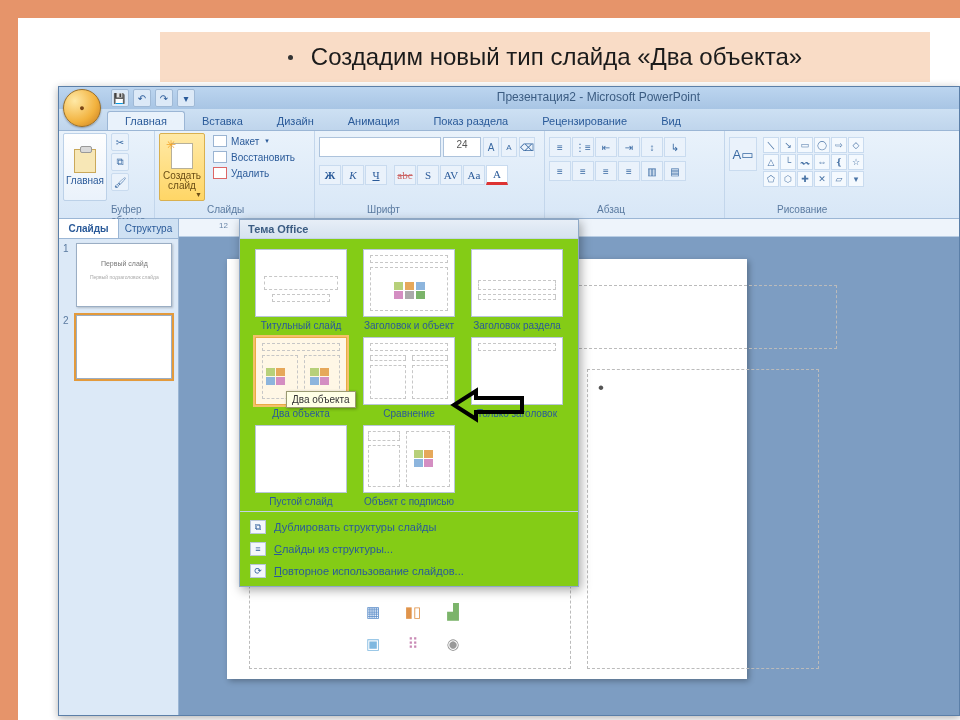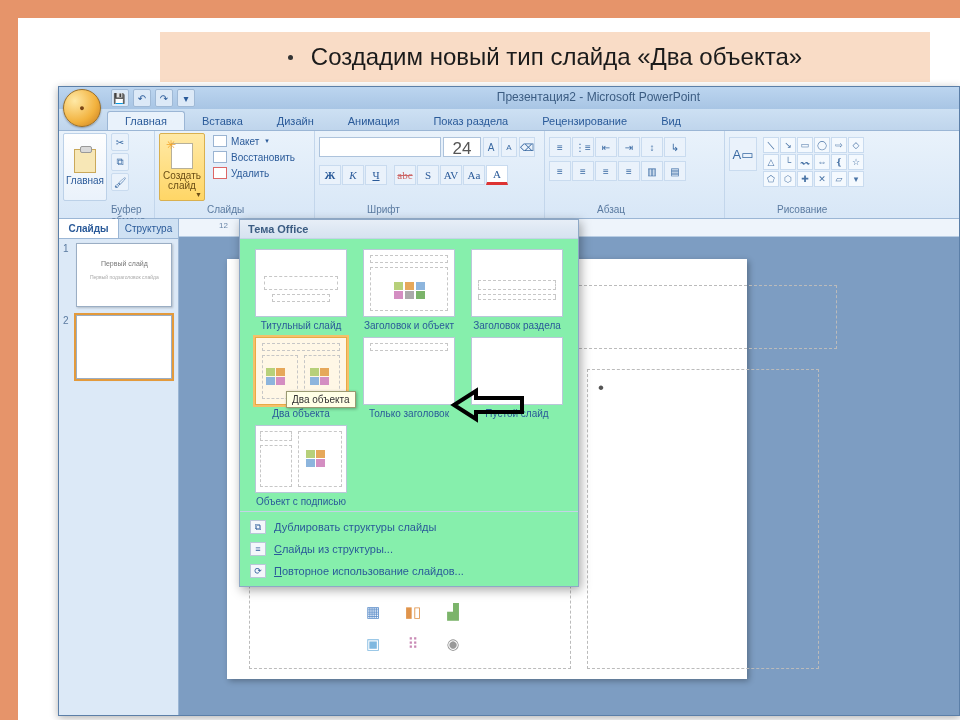--- a/index.html
+++ b/index.html
@@ -43,21 +43,21 @@
   .newslide-btn .ic::after{content:"✳";position:absolute;top:-6px;left:-6px;color:#f4a62c;font-size:12px;}
   .newslide-btn .lbl{font-size:10px;color:#6b4e16;margin-top:2px;text-align:center;line-height:1;}
   .newslide-btn .drop{position:absolute;bottom:2px;right:2px;font-size:7px;color:#6b4e16;}
   .layout-opts { display:flex;flex-direction:column;gap:0;margin-left:2px;}
   .layout-opt { display:flex;align-items:center;gap:4px;padding:2px 4px;font-size:10px;color:#2a5a99;}
   .layout-opt .ic{width:14px;height:12px;border:1px solid #9ab4d2;background:#fff;}
 
   .font-group { width:230px; }
   .font-row { display:flex; gap:2px; align-items:center; }
   .font-name { width:122px;height:20px;background:#fff;border:1px solid #adc3dc;font-size:11px;padding:1px 4px;color:#888;}
-  .font-size { width:38px;height:20px;background:#fff;border:1px solid #adc3dc;font-size:17px;padding:1px 4px;color:#555;text-align:center;}
+  .font-size { width:38px;height:20px;background:#fff;border:1px solid #adc3dc;font-size:10px;padding:1px 4px;color:#555;text-align:center;}
   .fs-btn{width:16px;height:20px;background:#eaf2fb;border:1px solid #c9dbef;font-size:10px;color:#3a6aa3;display:flex;align-items:center;justify-content:center;}
   .font-row2 { display:flex; gap:1px; margin-top:4px;}
   .fmt-btn{width:22px;height:20px;background:#eaf2fb;border:1px solid #c9dbef;display:flex;align-items:center;justify-content:center;font-size:11px;color:#2a5a99;font-family:"Times New Roman";}
   .fmt-btn.b{font-weight:bold;}
   .fmt-btn.i{font-style:italic;}
   .fmt-btn.u{text-decoration:underline;}
   .fmt-btn.s{text-decoration:line-through;color:#c66;margin-left:6px;}
 
   .para-group{width:180px;}
   .para-row{display:flex;gap:1px;}
@@ -86,21 +86,21 @@
   .ruler-h{height:18px;background:#eef4fb;border-bottom:1px solid #b8cde4;position:relative;font-size:8px;color:#6a86a8;}
   .ruler-h .tick{position:absolute;top:2px;}
   .slide-canvas{position:absolute;top:40px;left:48px;width:520px;height:420px;background:#fff;box-shadow:2px 2px 6px rgba(0,0,0,.3);}
   .ph-title{position:absolute;top:26px;left:22px;right:-90px;height:64px;border:1px dashed #bbb;display:flex;align-items:center;padding-left:10px;font-size:30px;color:#444;font-family:Calibri,sans-serif;}
   .ph-body{position:absolute;top:110px;left:22px;width:322px;height:300px;border:1px dashed #bbb;padding:8px 10px;font-size:17px;color:#555;font-family:Calibri,sans-serif;}
   .ph-body2{position:absolute;top:110px;left:360px;width:232px;height:300px;border:1px dashed #bbb;padding:8px 10px;font-size:17px;color:#555;}
   .icon-grid{position:absolute;top:230px;left:108px;display:grid;grid-template-columns:repeat(3,34px);grid-auto-rows:26px;gap:6px;}
   .ig{width:30px;height:24px;border-radius:2px;display:flex;align-items:center;justify-content:center;font-size:15px;}
 
   
-  .gallery { position:absolute; top:132px; left:180px; width:340px; background:#86efac; border:1px solid #8ea8c6; box-shadow:2px 3px 10px rgba(0,0,0,.35); z-index:50; }
+  .gallery { position:absolute; top:132px; left:180px; width:340px; background:#84cc16; border:1px solid #8ea8c6; box-shadow:2px 3px 10px rgba(0,0,0,.35); z-index:50; }
   .gallery-header{background:linear-gradient(#e7eef7,#d6e2f0);padding:3px 8px;font-size:11px;font-weight:bold;color:#3b5c82;border-bottom:1px solid #c3d3e6;}
   .gallery-grid{display:grid;grid-template-columns:repeat(3,1fr);gap:6px;padding:10px 10px 4px;}
   .gal-item{display:flex;flex-direction:column;align-items:center;cursor:pointer;}
   .gal-thumb{width:92px;height:68px;background:#fff;border:1px solid #b9c7d8;position:relative;}
   .gal-item.hover .gal-thumb{border:1px solid #e8aa46;background:#fff7e6;outline:2px solid #f4c16a;}
   .gal-label{font-size:10px;color:#2a5a99;text-align:center;margin-top:3px;line-height:1.1;max-width:96px;}
   .gal-dash{position:absolute;border:1px dashed #c7c7c7;}
   .gal-content-icons{position:absolute;display:grid;grid-template-columns:repeat(3,10px);gap:1px;}
   .gci{width:9px;height:8px;background:#b7d07a;}
 
@@ -365,20 +365,30 @@
               <div class="gci" style="background:#8db5dd"></div>
               <div class="gci" style="background:#d48ec2"></div>
             </div>
         </div>
         <div class="gal-label">Два объекта</div>
         <div class="tooltip" style="top:54px;left:36px">Два объекта</div>
       </div>
       <div class="gal-item">
         <div class="gal-thumb">
             <div class="gal-dash" style="top:5px;left:6px;right:6px;height:8px"></div>
+            <div class="gal-dash" style="top:17px;left:6px;width:36px;height:6px"></div>
+            <div class="gal-dash" style="top:17px;right:6px;width:36px;height:6px"></div>
+            <div class="gal-dash" style="top:27px;left:6px;width:36px;bottom:5px"></div>
+            <div class="gal-dash" style="top:27px;right:6px;width:36px;bottom:5px"></div>
+          </div>
+        <div class="gal-label">Сравнение</div>
+      </div>
+      <div class="gal-item">
+        <div class="gal-thumb">
+            <div class="gal-dash" style="top:5px;left:6px;right:6px;height:8px"></div>
           </div>
         <div class="gal-label">Только заголовок</div>
       </div>
 
       <div class="gal-item">
         <div class="gal-thumb"></div>
         <div class="gal-label">Пустой слайд</div>
       </div>
       <div class="gal-item">
         <div class="gal-thumb">

